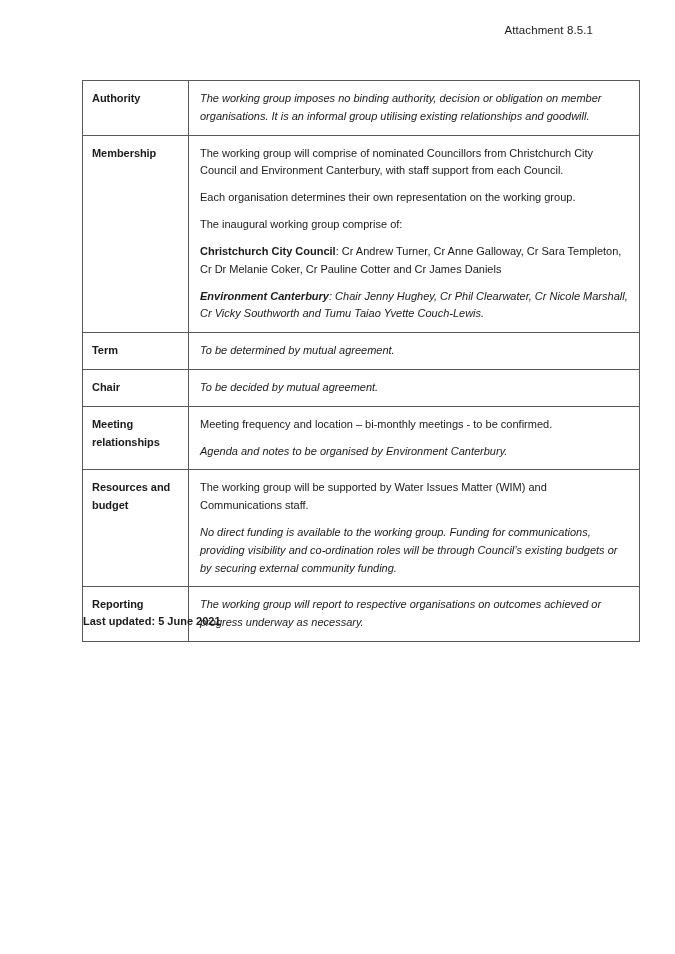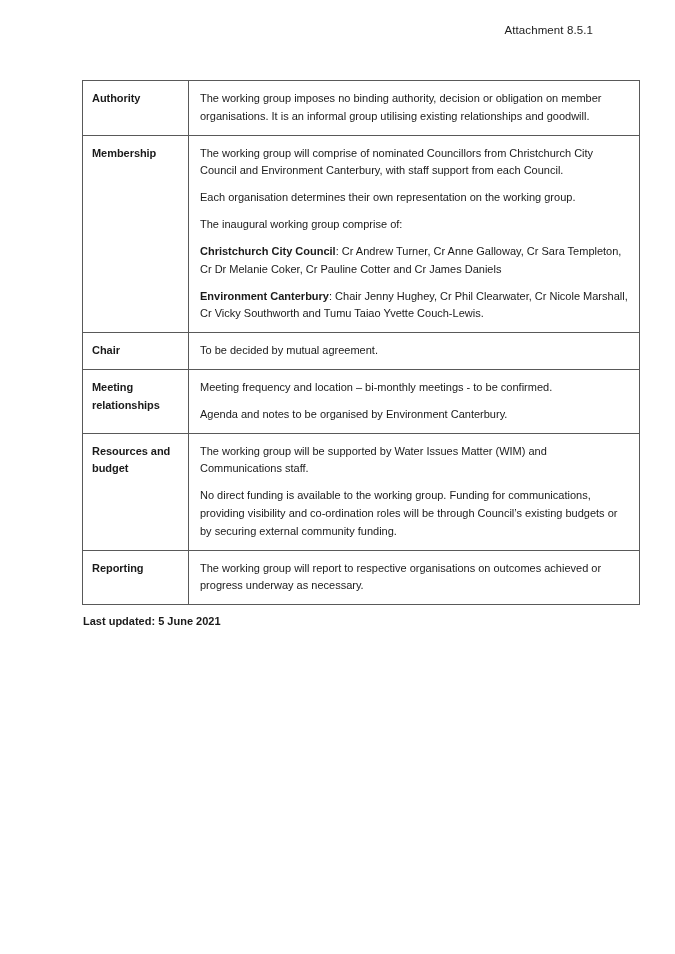--- a/index.html
+++ b/index.html
@@ -61,20 +61,21 @@
   .spec-table td.body-cell {
     width: 430px;
     padding-left: 11px;
     padding-right: 9px;
   }
   .spec-table p {
     margin: 0 0 9px 0;
   }
   .spec-table p:last-child {
     margin-bottom: 0;
+    font-style: italic;
   }
   .lead {
     font-weight: bold;
     text-align: right;
   }
 
   
   .last-updated {
     position: absolute;
     left: 83px;
@@ -124,20 +125,26 @@
           <td class="label-cell">Membership</td>
           <td class="body-cell">
             <p>The working group will comprise of nominated Councillors from Christchurch City Council and Environment Canterbury, with staff support from each Council.</p>
             <p>Each organisation determines their own representation on the working group.</p>
             <p>The inaugural working group comprise of:</p>
             <p><span class="lead">Christchurch City Council</span><span>: Cr Andrew Turner, Cr Anne Galloway, Cr Sara Templeton, Cr Dr Melanie Coker, Cr Pauline Cotter and Cr James Daniels</span></p>
             <p><span class="lead">Environment Canterbury</span><span>: Chair Jenny Hughey, Cr Phil Clearwater, Cr Nicole Marshall, Cr Vicky Southworth and Tumu Taiao Yvette Couch-Lewis.</span></p>
           </td>
         </tr>
         <tr>
+          <td class="label-cell">Term</td>
+          <td class="body-cell">
+            <p>To be determined by mutual agreement.</p>
+          </td>
+        </tr>
+        <tr>
           <td class="label-cell">Chair</td>
           <td class="body-cell">
             <p>To be decided by mutual agreement.</p>
           </td>
         </tr>
         <tr>
           <td class="label-cell">Meeting relationships</td>
           <td class="body-cell">
             <p>Meeting frequency and location – bi-monthly meetings - to be confirmed.</p>
             <p>Agenda and notes to be organised by Environment Canterbury.</p>

